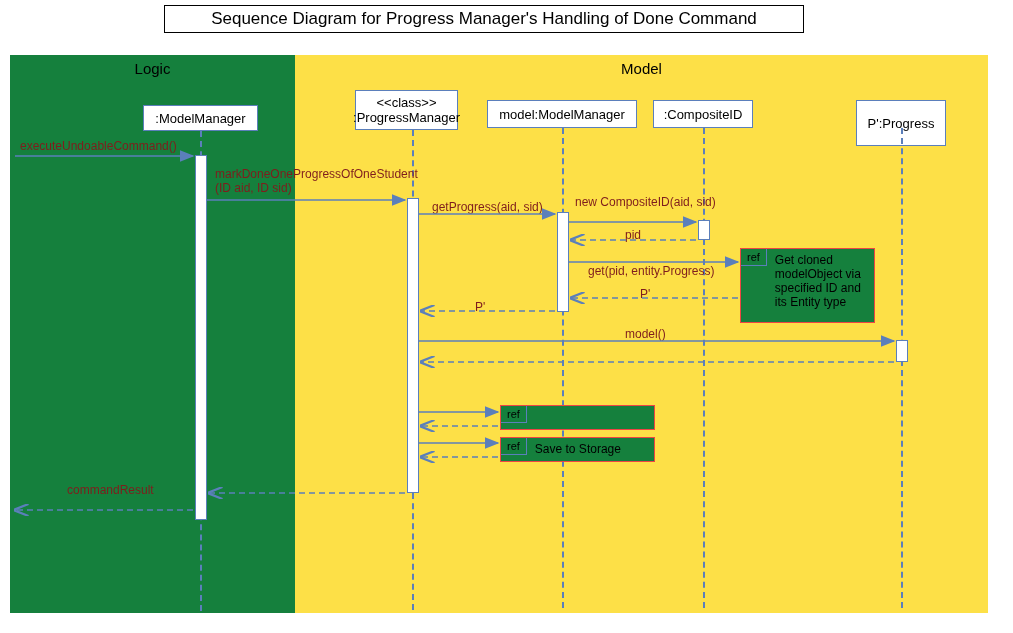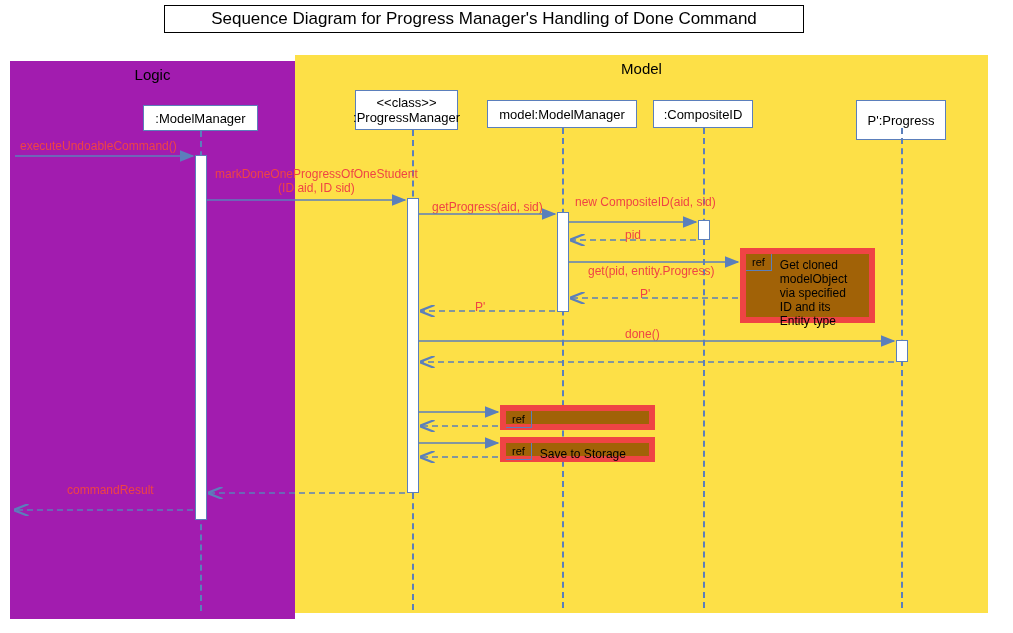--- a/index.html
+++ b/index.html
@@ -1,27 +1,27 @@
 <!DOCTYPE html>
 <html><head>
 <meta charset="utf-8">
 <style>
 *{box-sizing:border-box;margin:0;padding:0;}
 body{font-family:"Segoe UI",Arial,sans-serif;font-size:13px;background:#fff;width:1013px;height:633px;position:relative;}
 .canvas{position:relative;width:1013px;height:633px;border-radius:15px;}
 .title-box{position:absolute;left:164px;top:5px;width:640px;height:28px;border:1px solid #000;background:#fff;display:flex;align-items:center;justify-content:center;font-size:17px;}
 .region{position:absolute;border:none;}
-.region.logic{left:10px;top:55px;width:285px;height:558px;background:#a21caf;margin-top:6px;}
+.region.logic{left:10px;top:55px;width:285px;height:558px;background:#15803d;}
 .region.model{left:295px;top:55px;width:693px;height:558px;background:#fde047;}
 .region-label{position:absolute;top:5px;width:100%;text-align:center;font-size:15px;}
 .participant{position:absolute;background:#fff;border:1px solid #5b7fbb;color:#000;display:flex;align-items:center;justify-content:center;padding:4px 8px;text-align:center;font-size:13px;white-space:pre-line;}
 .lifeline{position:absolute;border-left:2px dashed #5b7fbb;width:0;}
 .activation{position:absolute;background:#fff;border:1px solid #5b7fbb;width:12px;}
-.msg-label{position:absolute;font-size:12px;color:#ef4444;line-height:1.2;text-align:center;}
-.ref-box{position:absolute;background:#a16207;border:6px solid #ef4444;display:flex;}
+.msg-label{position:absolute;font-size:12px;color:#7f1d1d;line-height:1.2;}
+.ref-box{position:absolute;background:#15803d;border:1px solid #ef4444;display:flex;}
 .ref-tag{border-right:1px solid #5b7fbb;border-bottom:1px solid #5b7fbb;padding:2px 6px;font-size:11px;height:fit-content;}
 .ref-text{padding:4px 8px;font-size:12px;flex:1;}
 svg.arrows{position:absolute;left:0;top:0;width:1013px;height:633px;}
 .solid-arr{stroke:#5b7fbb;stroke-width:1.5;fill:none;marker-end:url(#head-solid);}
 .dash-arr{stroke:#5b7fbb;stroke-width:1.5;stroke-dasharray:6,4;fill:none;marker-end:url(#head-open);}
 </style>
 </head>
 <body>
 <div class="canvas">
 
@@ -32,21 +32,21 @@
 </div>
 <div class="region model">
   <div class="region-label">Model</div>
 </div>
 
 <div class="participant" style="left:143px;top:105px;width:115px;height:26px;">:ModelManager</div>
 <div class="participant" style="left:355px;top:90px;width:103px;height:40px;">&lt;&lt;class&gt;&gt;
 :ProgressManager</div>
 <div class="participant" style="left:487px;top:100px;width:150px;height:28px;">model:ModelManager</div>
 <div class="participant" style="left:653px;top:100px;width:100px;height:28px;">:CompositeID</div>
-<div class="participant" style="left:856px;top:100px;width:90px;height:40px;">P':Progress</div>
+<div class="participant" style="left:856px;top:100px;width:90px;height:46px;">P':Progress</div>
 
 <div class="lifeline" style="left:200px;top:131px;height:480px;"></div>
 <div class="lifeline" style="left:412px;top:130px;height:480px;"></div>
 <div class="lifeline" style="left:562px;top:128px;height:480px;"></div>
 <div class="lifeline" style="left:703px;top:128px;height:480px;"></div>
 <div class="lifeline" style="left:901px;top:128px;height:480px;"></div>
 
 <div class="activation" style="left:195px;top:155px;height:365px;"></div>
 <div class="activation" style="left:407px;top:198px;height:295px;"></div>
 <div class="activation" style="left:557px;top:212px;height:100px;"></div>
@@ -67,21 +67,21 @@
 
 <div class="msg-label" style="left:20px;top:139px;">executeUndoableCommand()</div>
 <div class="msg-label" style="left:215px;top:167px;white-space:pre-line;">markDoneOneProgressOfOneStudent
 (ID aid, ID sid)</div>
 <div class="msg-label" style="left:432px;top:200px;">getProgress(aid, sid)</div>
 <div class="msg-label" style="left:575px;top:195px;white-space:pre-line;">new CompositeID(aid, sid)</div>
 <div class="msg-label" style="left:625px;top:228px;">pid</div>
 <div class="msg-label" style="left:588px;top:264px;">get(pid, entity.Progress)</div>
 <div class="msg-label" style="left:640px;top:287px;">P'</div>
 <div class="msg-label" style="left:475px;top:300px;">P'</div>
-<div class="msg-label" style="left:625px;top:327px;">done()</div>
+<div class="msg-label" style="left:625px;top:327px;">model()</div>
 <div class="msg-label" style="left:67px;top:483px;">commandResult</div>
 
 <svg class="arrows">
   <defs>
     <marker id="head-solid" markerWidth="10" markerHeight="8" refX="9" refY="4" orient="auto">
       <path d="M0,0 L10,4 L0,8 Z" fill="#5b7fbb"></path>
     </marker>
     <marker id="head-open" markerWidth="10" markerHeight="8" refX="9" refY="4" orient="auto">
       <path d="M0,0 L10,4 L0,8" fill="none" stroke="#5b7fbb" stroke-width="1.5"></path>
     </marker>

